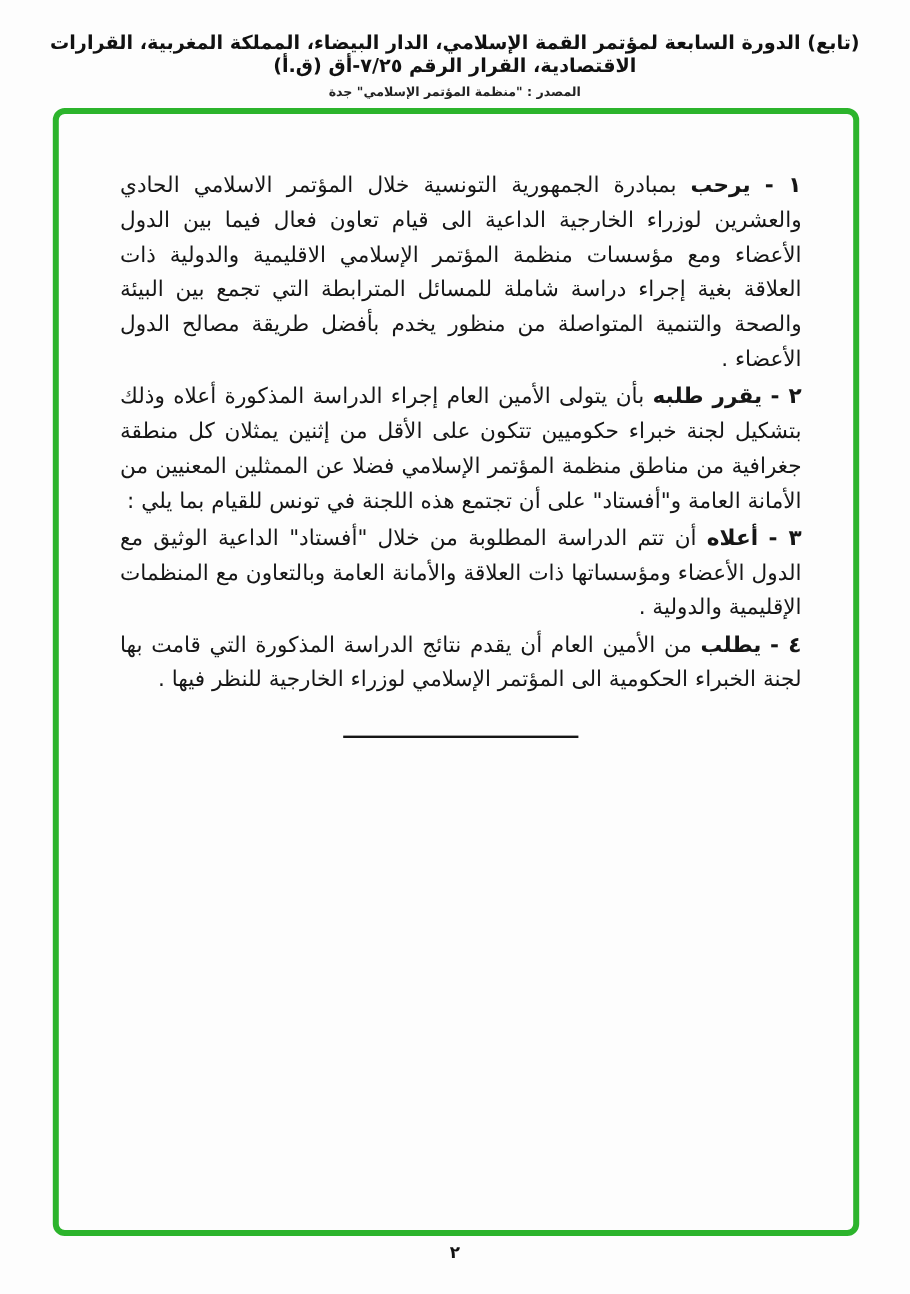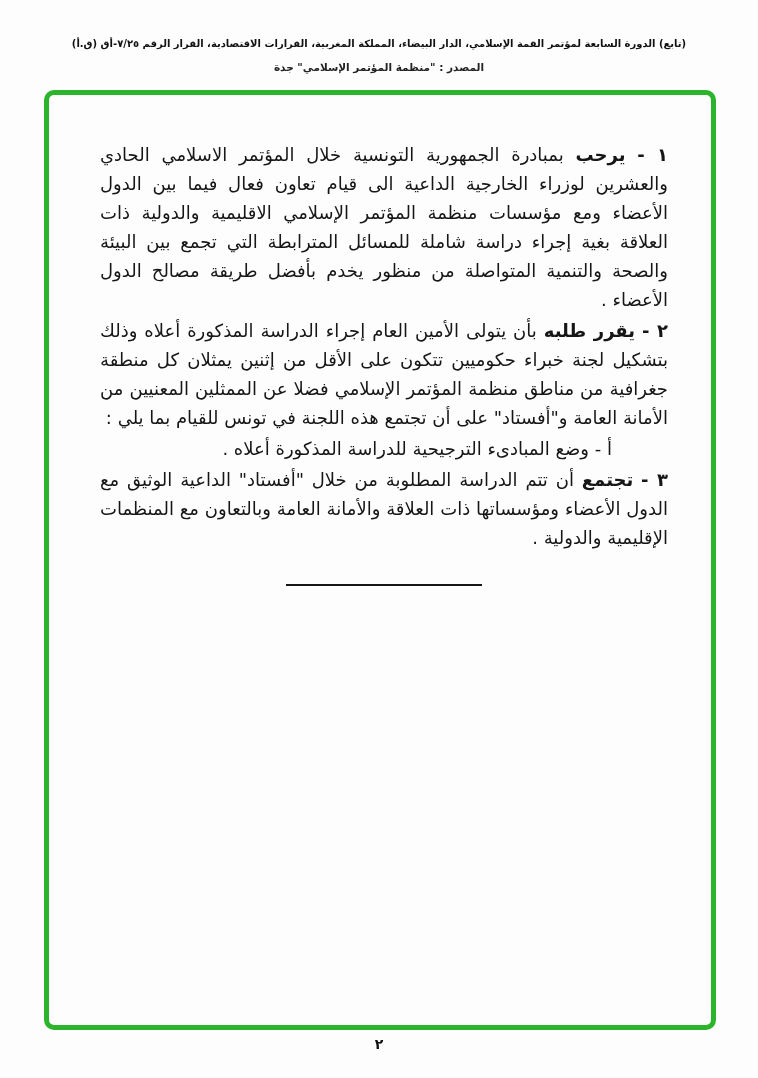--- a/index.html
+++ b/index.html
@@ -17,24 +17,24 @@
   }
   .page-header {
     position: absolute;
     top: 26px;
     left: 0;
     width: 100%;
     direction: rtl;
     text-align: center;
   }
   .header-line1 {
-    font-size: 10px;
+    font-size: 16px;
     font-weight: bold;
     color: #111;
-    margin: 12px;
+    margin: 0;
   }
   .header-line2 {
     font-size: 10.5px;
     font-weight: bold;
     color: #222;
     margin: 7px 0 0 0;
   }
   .green-frame {
     position: absolute;
     left: 44px;
@@ -109,30 +109,31 @@
     <span class="lead">يرحب</span>
     <span>بمبادرة الجمهورية التونسية خلال المؤتمر الاسلامي الحادي والعشرين لوزراء الخارجية الداعية الى قيام تعاون فعال فيما بين الدول الأعضاء ومع مؤسسات منظمة المؤتمر الإسلامي الاقليمية والدولية ذات العلاقة بغية إجراء دراسة شاملة للمسائل المترابطة التي تجمع بين البيئة والصحة والتنمية المتواصلة من منظور يخدم بأفضل طريقة مصالح الدول الأعضاء .</span>
   </p>
 
   <p class="item-par">
     <span class="num">٢ -</span>
     <span class="lead">يقرر طلبه</span>
     <span>بأن يتولى الأمين العام إجراء الدراسة المذكورة أعلاه وذلك بتشكيل لجنة خبراء حكوميين تتكون على الأقل من إثنين يمثلان كل منطقة جغرافية من مناطق منظمة المؤتمر الإسلامي فضلا عن الممثلين المعنيين من الأمانة العامة و"أفستاد" على أن تجتمع هذه اللجنة في تونس للقيام بما يلي :</span>
   </p>
 
-  <p class="sub-par">
-    <span class="sub-num">أ -</span>
-    <span>وضع المبادىء الترجيحية للدراسة المذكورة أعلاه .</span>
-  </p>
 
 
   <p class="item-par">
     <span class="num">٣ -</span>
-    <span class="lead">تجتمع</span>
+    <span class="lead">أعلاه</span>
     <span>أن تتم الدراسة المطلوبة من خلال "أفستاد" الداعية الوثيق مع الدول الأعضاء ومؤسساتها ذات العلاقة والأمانة العامة وبالتعاون مع المنظمات الإقليمية والدولية .</span>
   </p>
 
+  <p class="item-par">
+    <span class="num">٤ -</span>
+    <span class="lead">يطلب</span>
+    <span>من الأمين العام أن يقدم نتائج الدراسة المذكورة التي قامت بها لجنة الخبراء الحكومية الى المؤتمر الإسلامي لوزراء الخارجية للنظر فيها .</span>
+  </p>
 
   <div class="separator-line"></div>
 
 </div>
 
 <div class="page-number">٢</div>
 
 </body></html>

